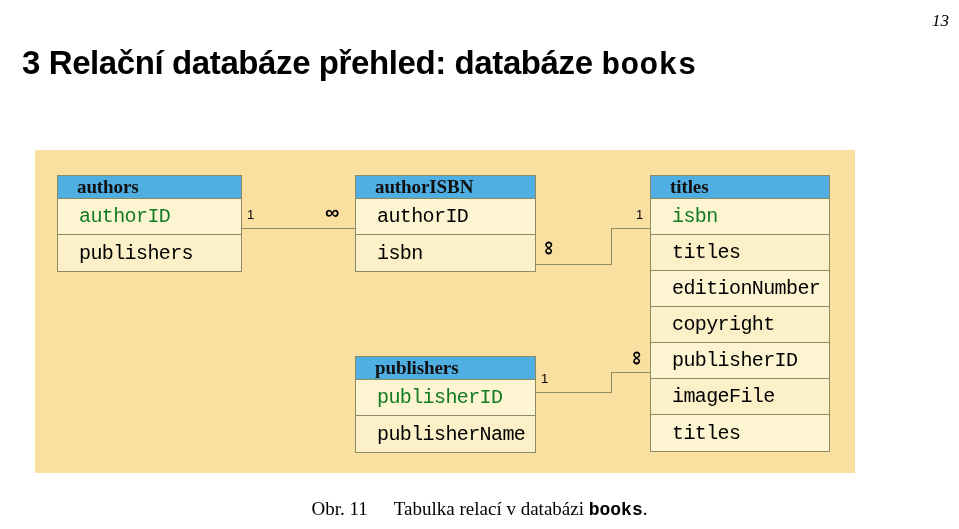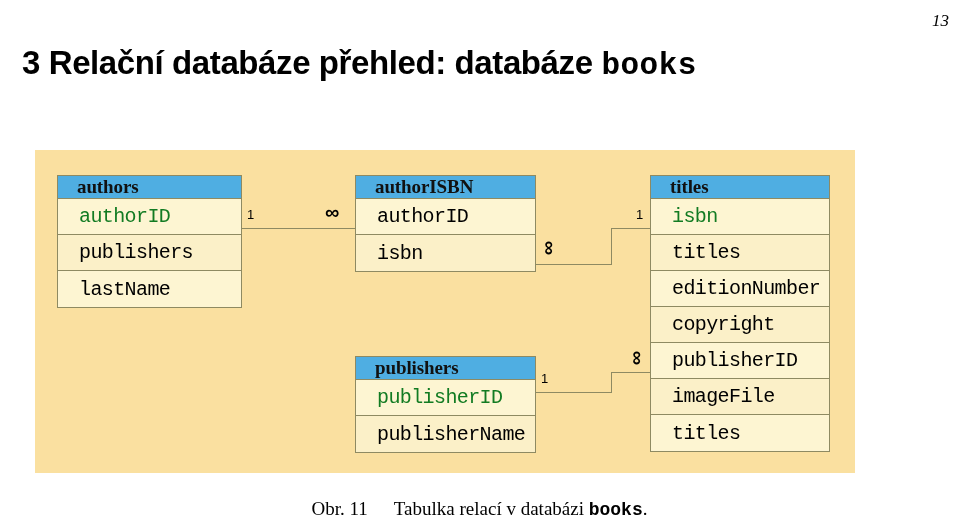--- a/index.html
+++ b/index.html
@@ -168,21 +168,20 @@
   <div class="conn h" style="left:500px; top:242px; width:76px;"></div>
   <div class="conn v" style="left:576px; top:222px; height:21px;"></div>
   <div class="conn h" style="left:576px; top:222px; width:39px;"></div>
   <div class="card" style="left:506px; top:222px;">1</div>
   <div class="card inf-rot" style="left:596px; top:198px;">∞</div>
 
   <div class="entity-table" style="left:22px; top:25px; width:185px;">
     <div class="entity-header">authors</div>
     <div class="entity-field pk">authorID</div>
     <div class="entity-field alt">publishers</div>
-    <div class="entity-field">lastName</div>
   </div>
 
   <div class="entity-table" style="left:320px; top:25px; width:181px;">
     <div class="entity-header">authorISBN</div>
     <div class="entity-field">authorID</div>
     <div class="entity-field alt">isbn</div>
   </div>
 
   <div class="entity-table" style="left:320px; top:206px; width:181px;">
     <div class="entity-header">publishers</div>

